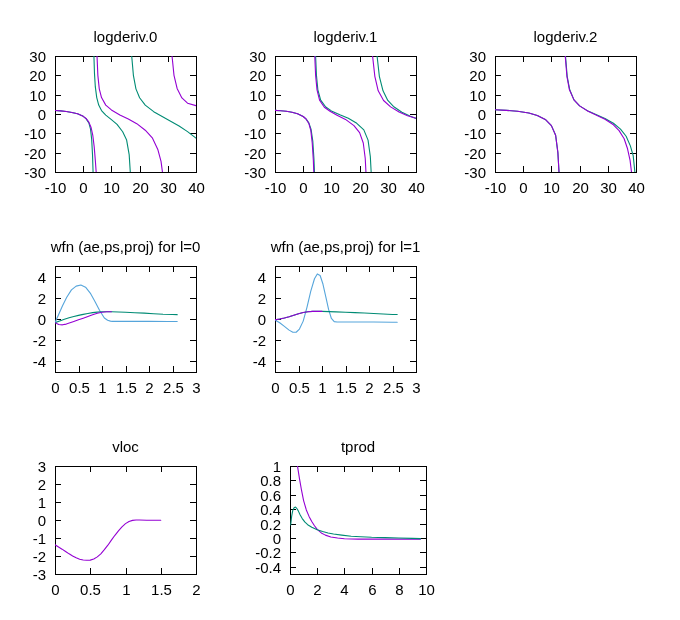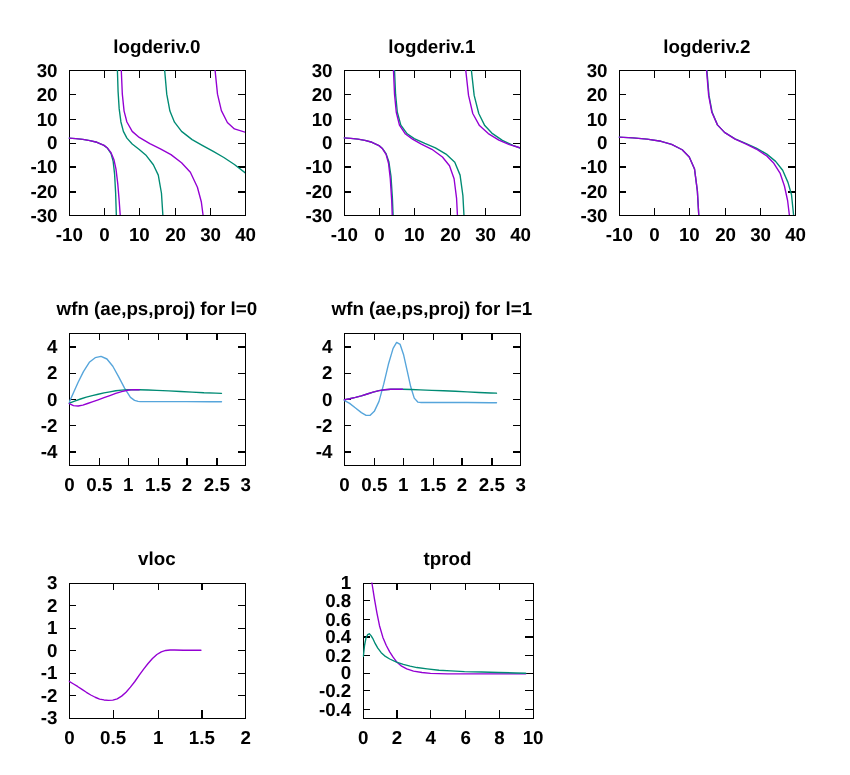--- a/index.html
+++ b/index.html
@@ -10,21 +10,20 @@
   body {
     width: 680px;
     height: 620px;
     font-family: "Liberation Sans", sans-serif;
     overflow: hidden;
   }
   #plot-root {
     position: relative;
     width: 668px;
     height: 620px;
-    font-weight: bold;
   }
   svg.panel {
     position: absolute;
     overflow: visible;
   }
   .frame {
     fill: none;
     stroke: #000000;
     stroke-width: 1;
     shape-rendering: crispEdges;

